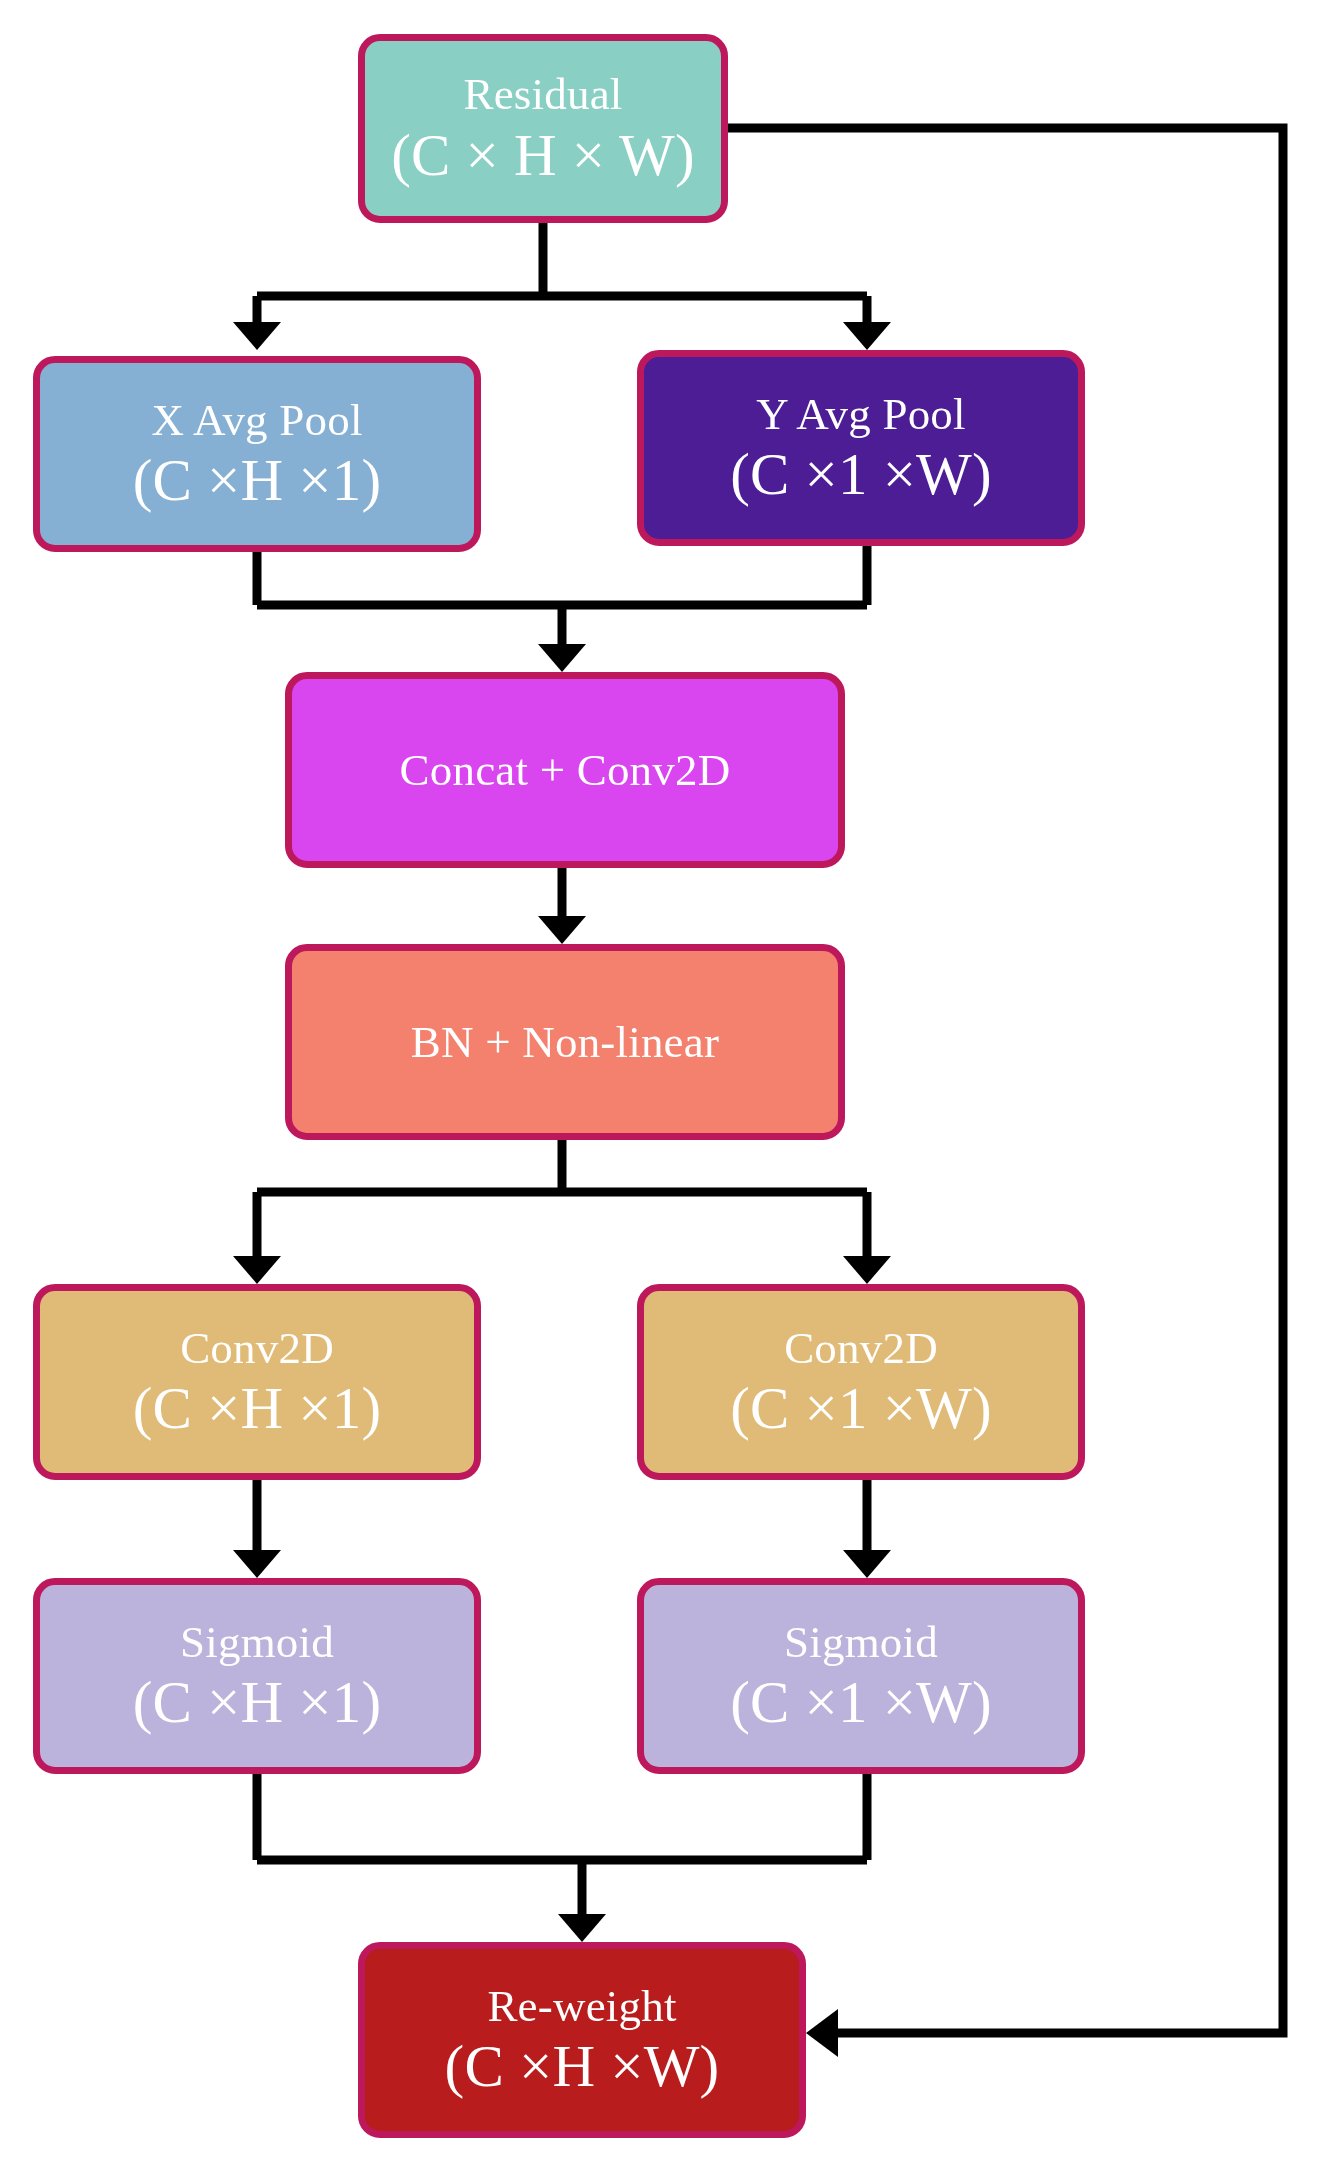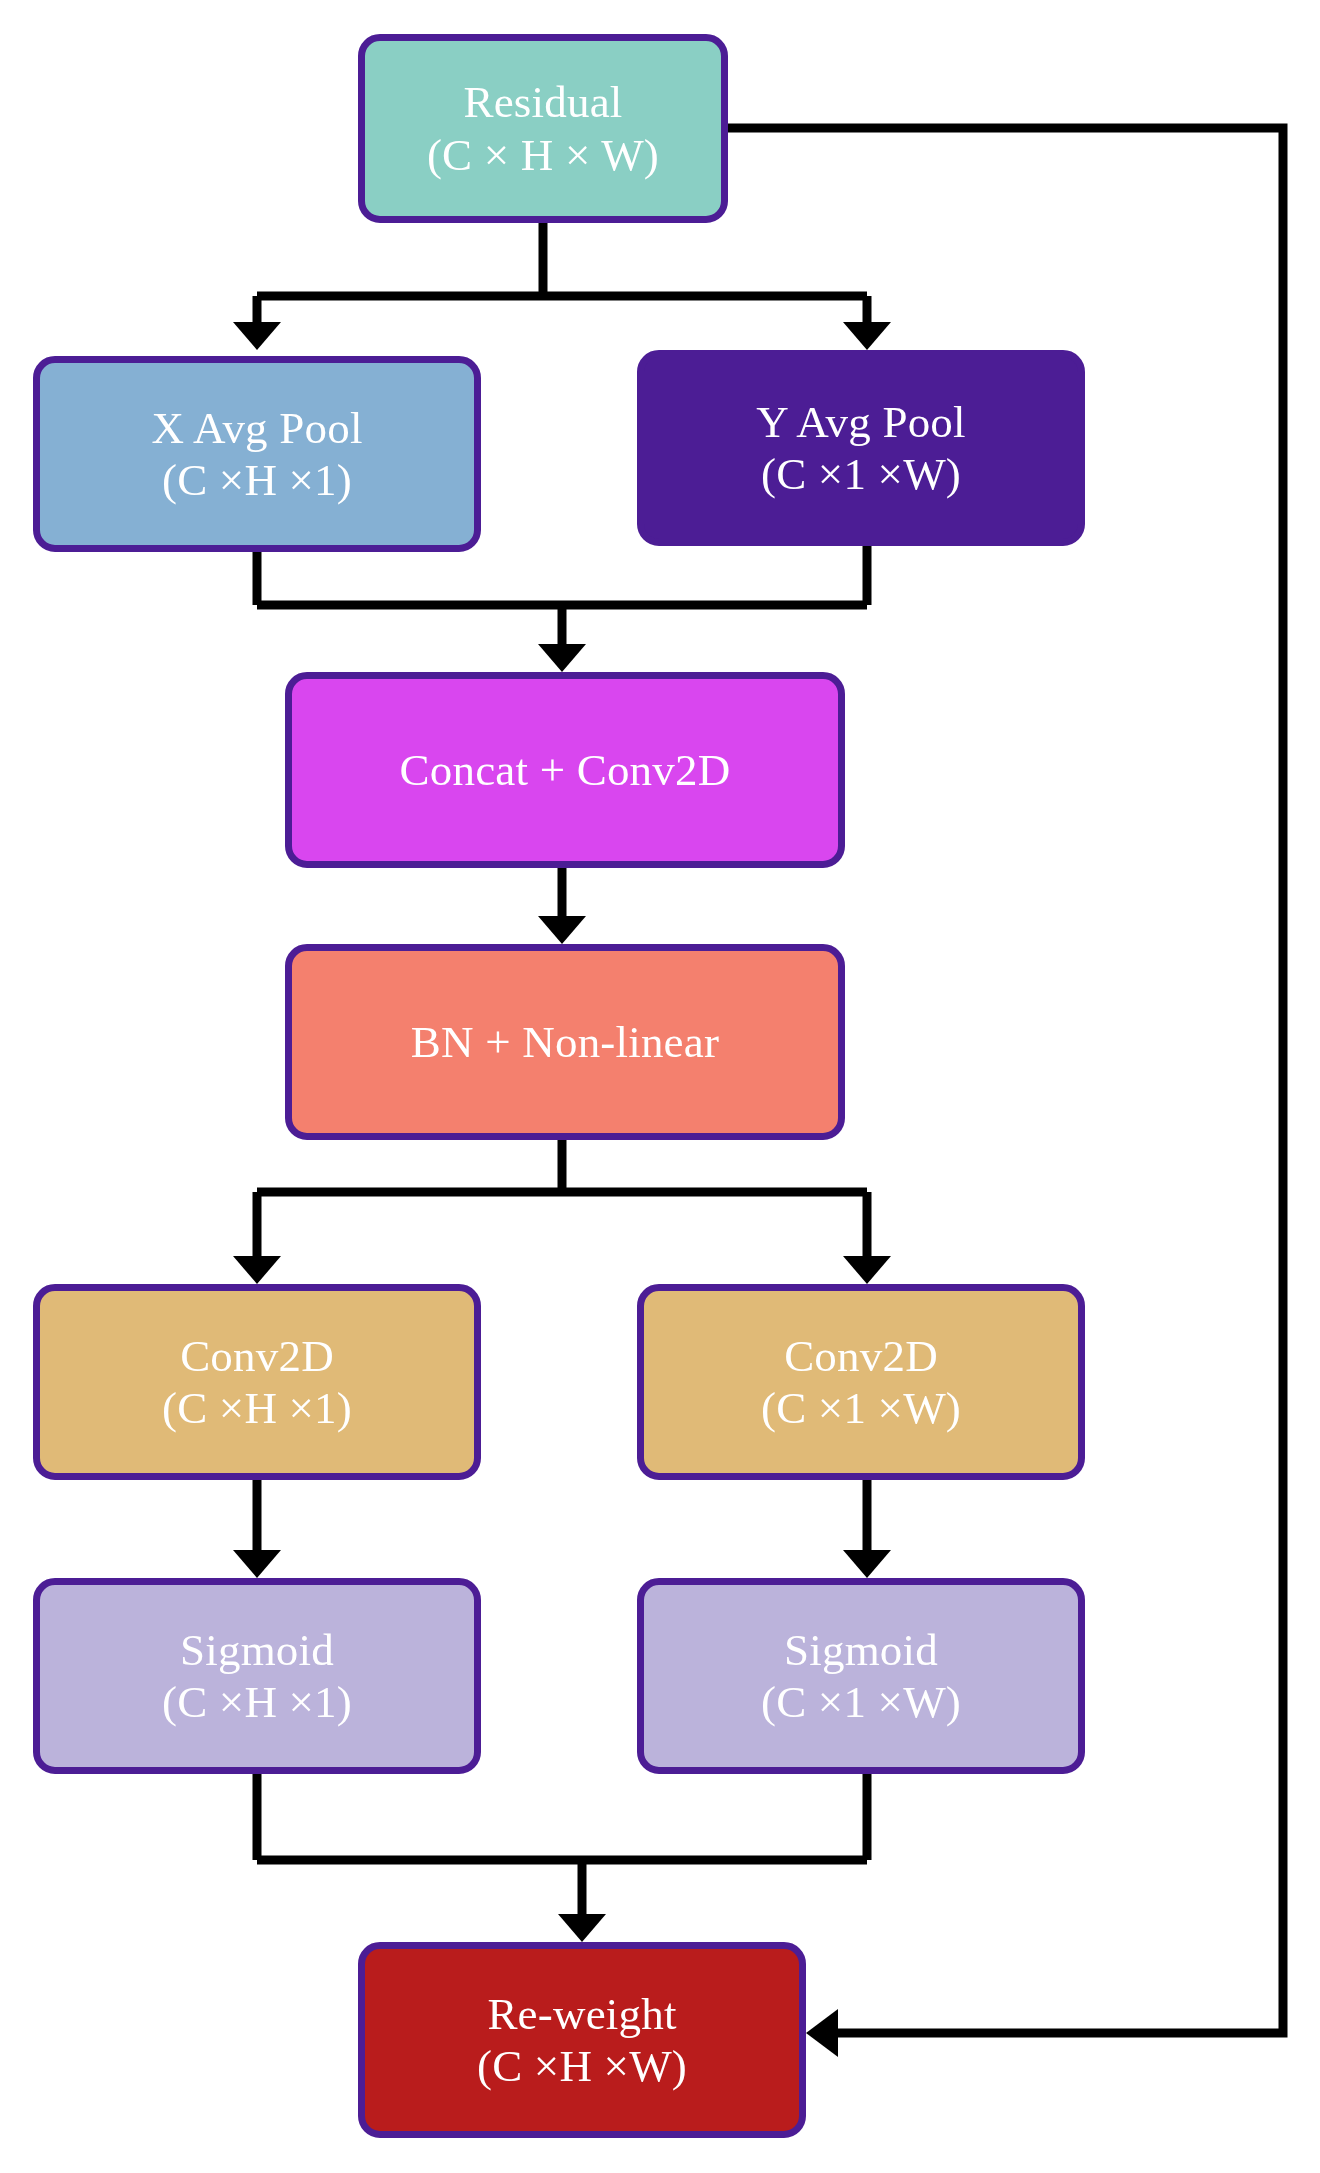--- a/index.html
+++ b/index.html
@@ -17,40 +17,40 @@
   }
   #wires{
     position:absolute;
     left:0;top:0;
     width:1320px;height:2173px;
     pointer-events:none;
   }
   .node{
     position:absolute;
     box-sizing:border-box;
-    border:7px solid #4c1d95;
+    border:7px solid #be185d;
     border-radius:22px;
     display:flex;
     flex-direction:column;
     align-items:center;
     justify-content:center;
     color:#ffffff;
     text-align:center;
     line-height:1.12;
     z-index:3;
   }
   .node .l1{
     display:block;
     font-size:45px;
     letter-spacing:0.2px;
     white-space:nowrap;
   }
   .node .l2{
     display:block;
-    font-size:45px;
+    font-size:59px;
     letter-spacing:0.2px;
     white-space:nowrap;
     margin-top:2px;
   }
   
   #node-residual      { left:358px;  top:34px;   width:370px; height:189px; }
   #node-xavgpool      { left:33px;   top:350px;  width:448px; height:196px; }
   #node-yavgpool      { left:637px;  top:350px;  width:448px; height:196px; }
   #node-concat-conv2d { left:285px;  top:672px;  width:560px; height:196px; }
   #node-bn-nonlinear  { left:285px;  top:944px;  width:560px; height:196px; }

